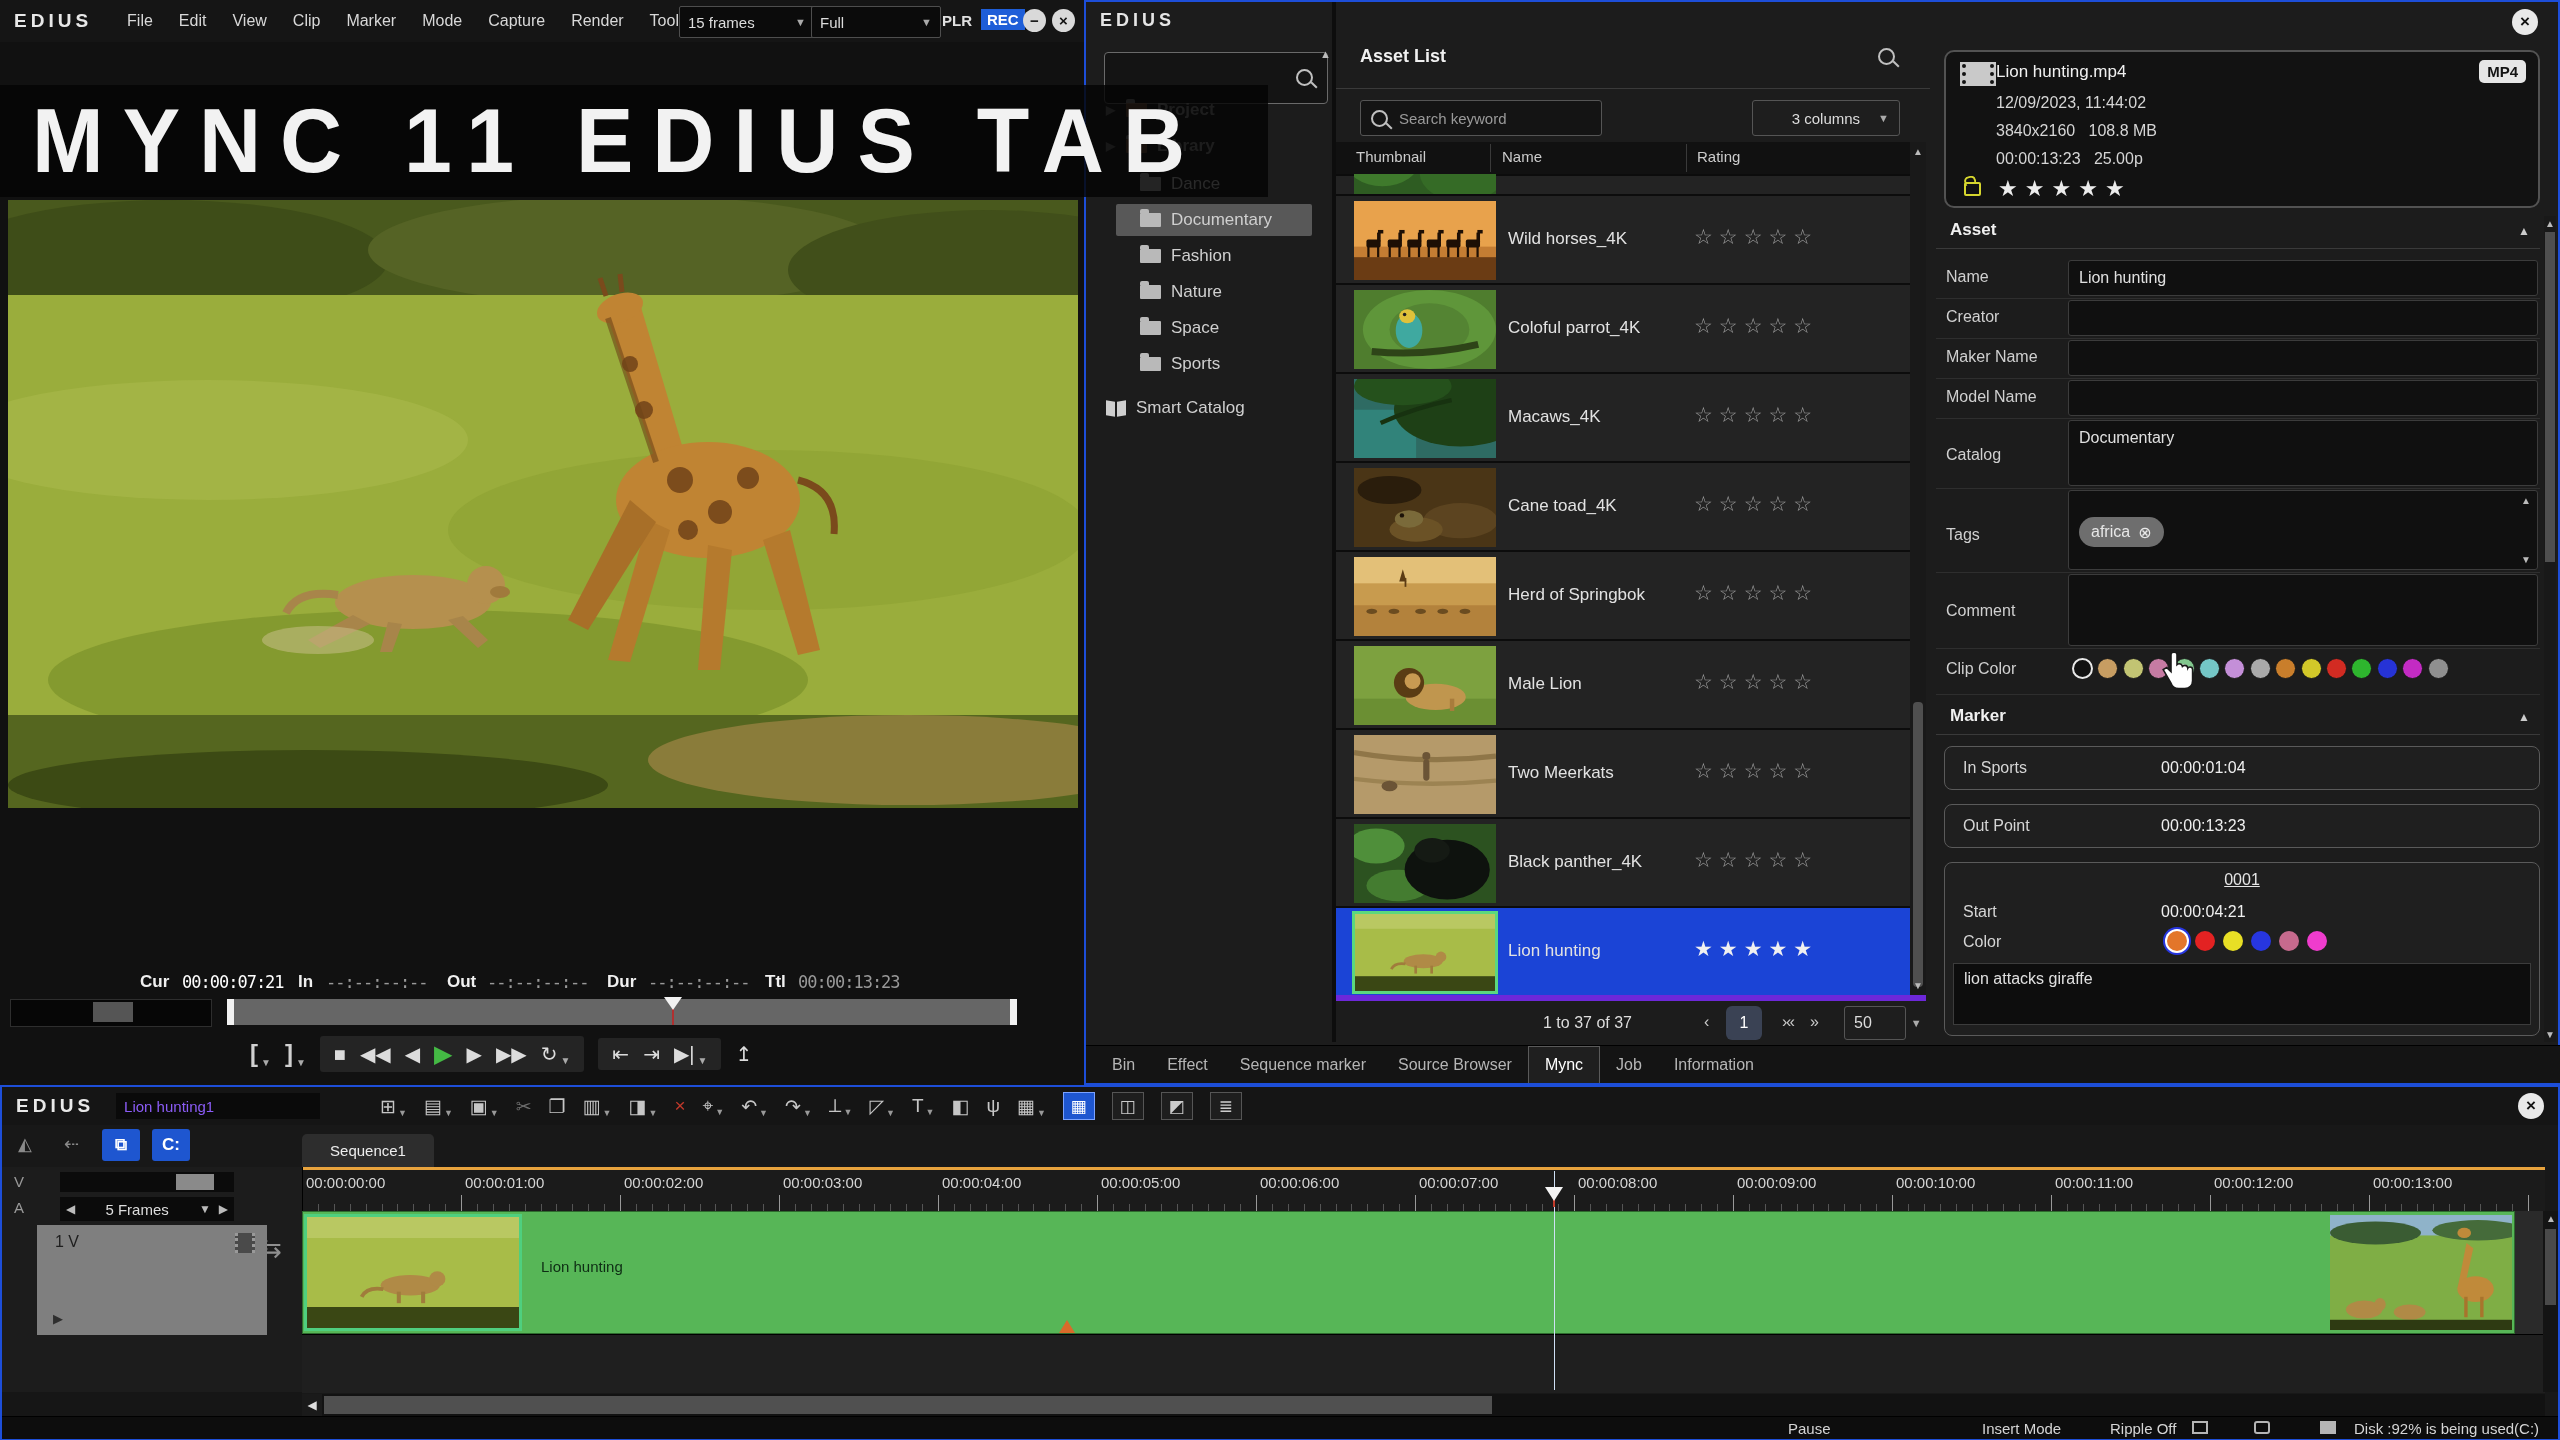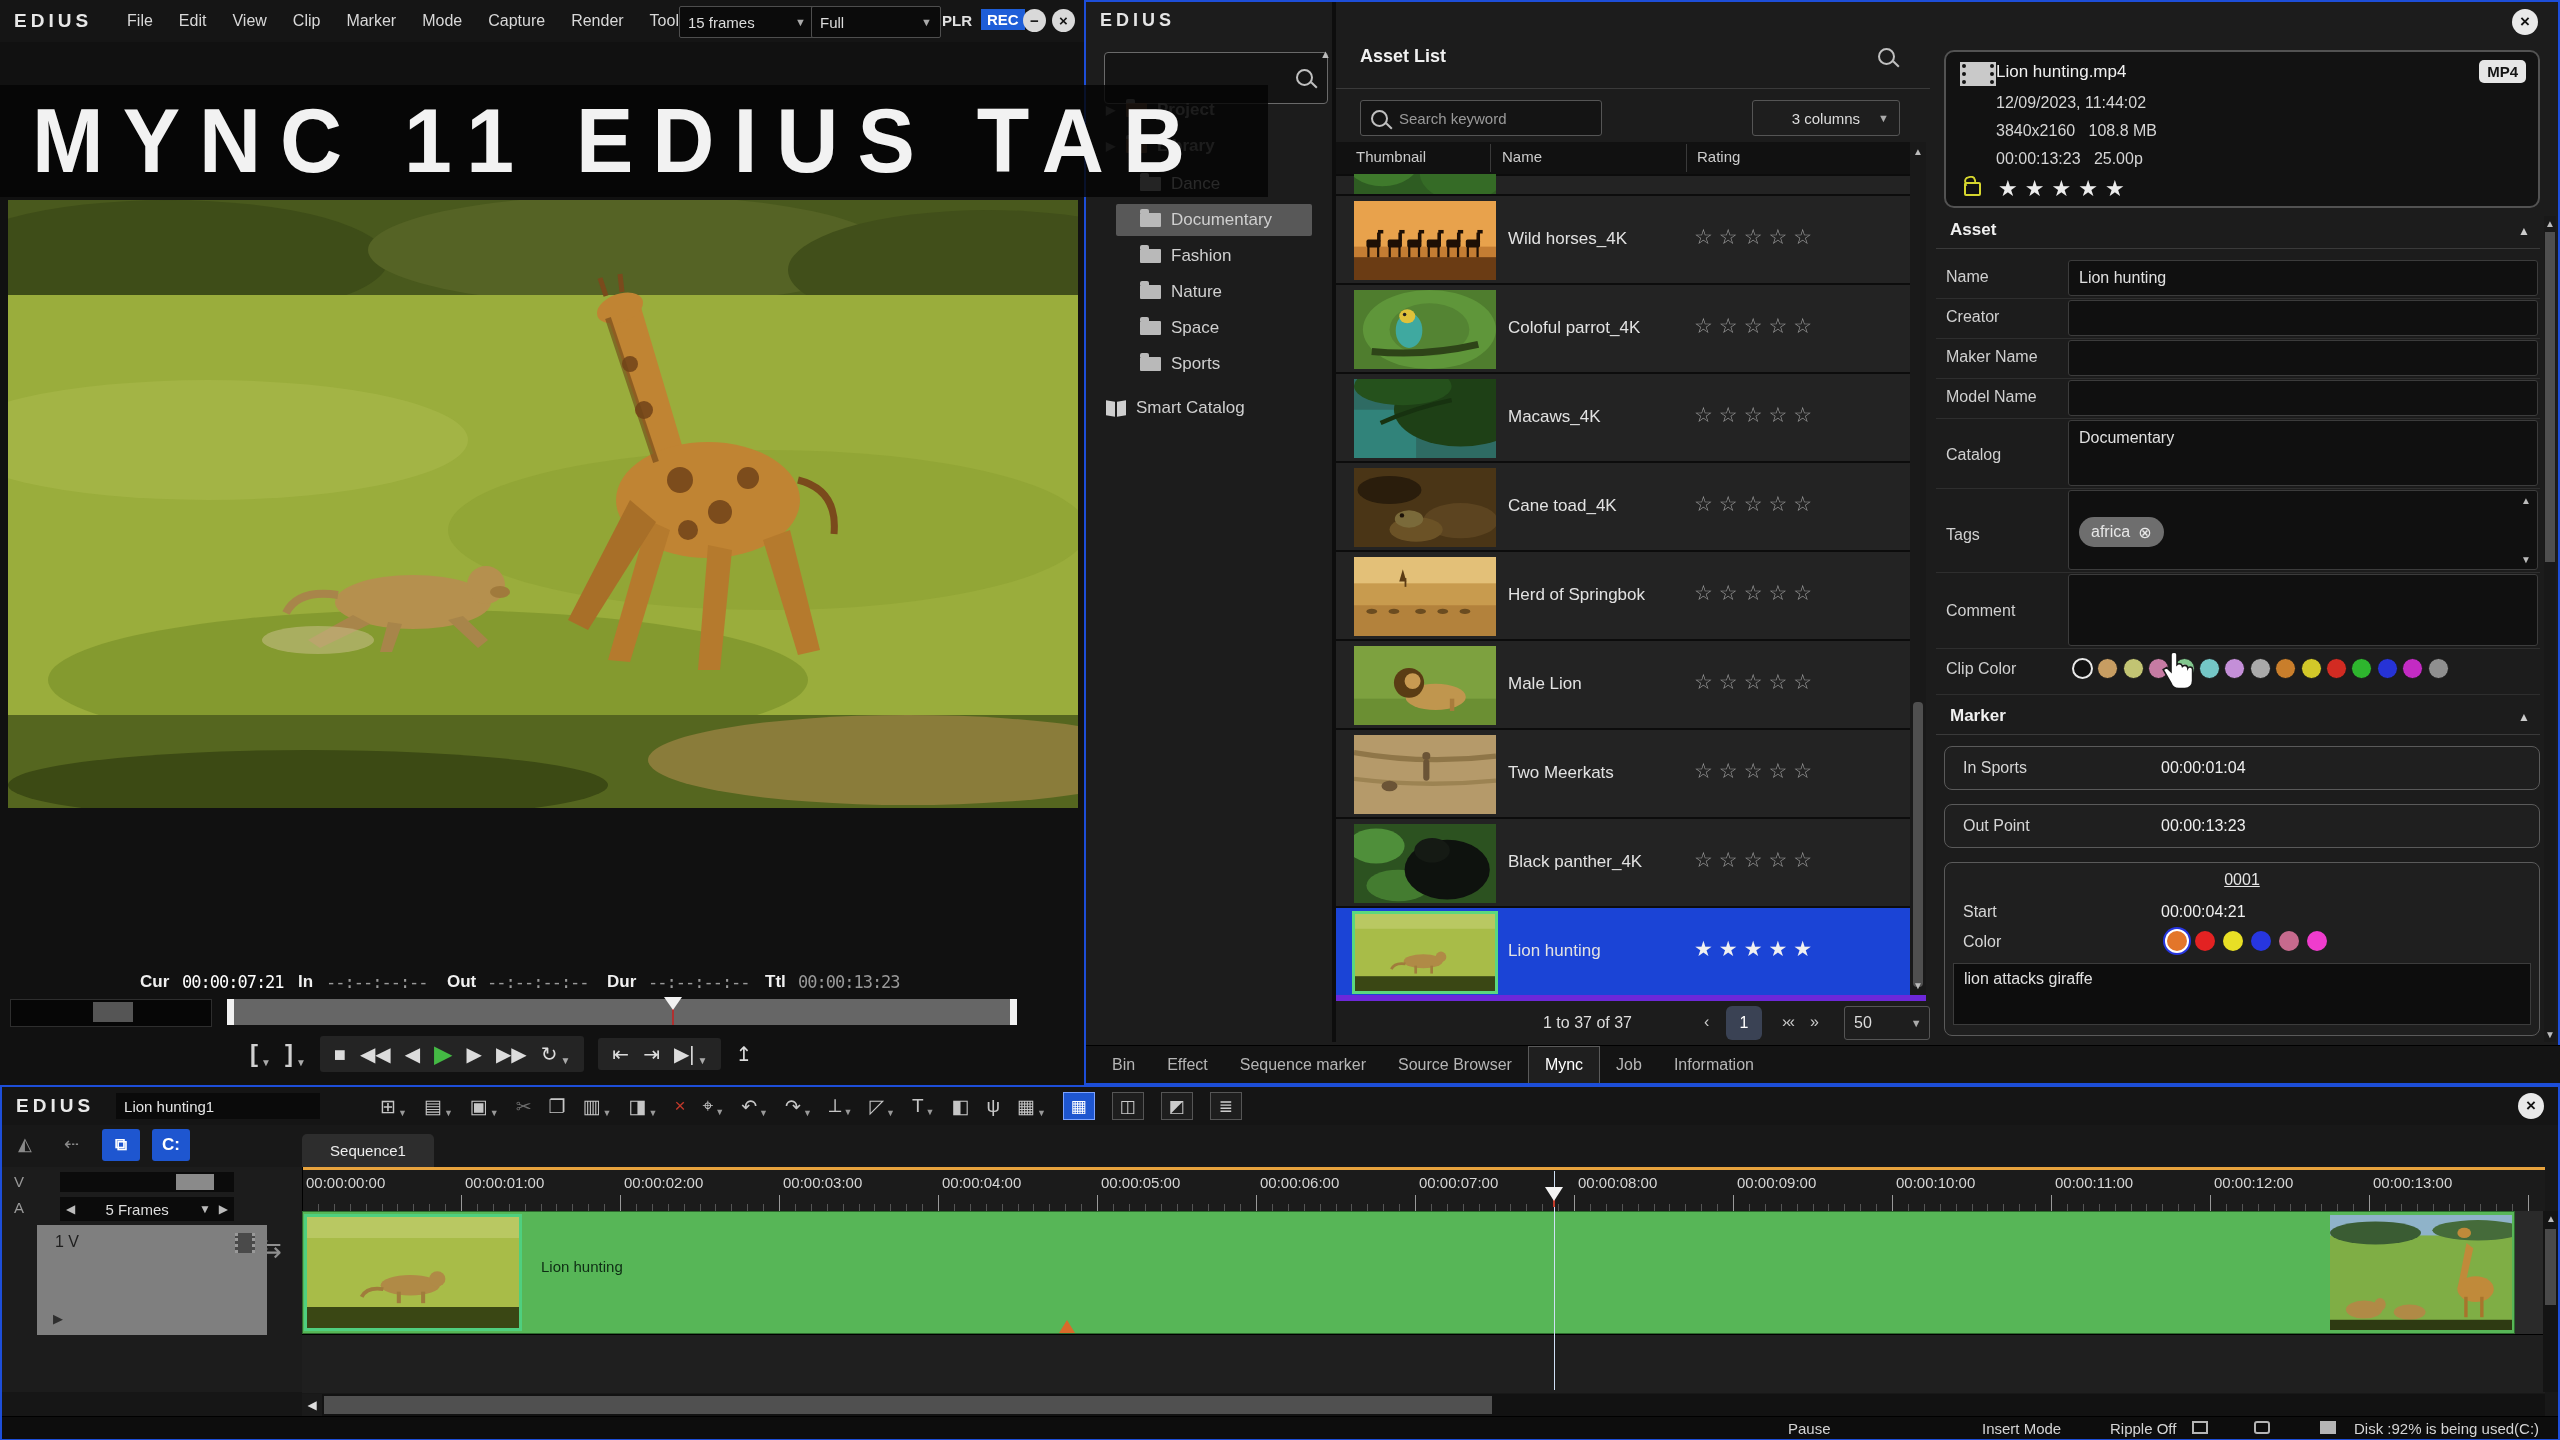--- a/index.html
+++ b/index.html
@@ -104,21 +104,21 @@
   .al-stars{position:absolute;left:358px;top:29px;font-size:21px;letter-spacing:6px;color:#9a9a9a;}
   .al-stars .on{color:#f0f0f0;}
   #al-scroll{position:absolute;left:824px;top:140px;width:16px;height:853px;background:#191919;}
   #al-scroll .thumbv{position:absolute;left:3px;top:560px;width:10px;height:285px;background:#4f4f4f;border-radius:4px;}
   .scr-arrow{position:absolute;left:3px;color:#bbb;font-size:10px;}
   #al-pager{position:absolute;left:250px;top:993px;width:590px;height:47px;border-top:6px solid #6d28d9;background:#1c1c1c;}
   #al-range{position:absolute;left:207px;top:13px;font-size:16px;color:#ddd;}
   .pg-btn{position:absolute;top:12px;font-size:16px;color:#c9c9c9;}
   #pg-page{position:absolute;left:390px;top:5px;width:36px;height:34px;background:#3a4254;border-radius:6px;
            color:#fff;font-size:16px;display:flex;align-items:center;justify-content:center;}
-  #pg-pp{position:absolute;left:508px;top:5px;width:86px;height:34px;border:1px solid #555;border-radius:3px;
+  #pg-pp{position:absolute;left:508px;top:5px;width:62px;height:34px;border:1px solid #555;border-radius:3px;
          display:flex;align-items:center;justify-content:space-between;padding:0 9px;font-size:16px;color:#ddd;
          box-sizing:border-box;background:#1e1e1e;gap:31px;}
 
   
   #insp-card{position:absolute;left:858px;top:48px;width:596px;height:158px;border:2px solid #525252;
              border-radius:10px;background:#121212;box-sizing:border-box;}
   .filmico{width:24px;height:20px;background:#c9c9c9;border-left:4px dotted #121212;border-right:4px dotted #121212;
            box-shadow:0 0 0 2px #c9c9c9;}
   #insp-file-name{position:absolute;left:50px;top:10px;font-size:17px;color:#f0f0f0;}
   #insp-badge{position:absolute;right:12px;top:8px;background:#e6e6e6;color:#141414;font-weight:bold;font-size:15px;
@@ -160,21 +160,21 @@
   
   #mync-tabbar{position:absolute;left:0;bottom:0;width:100%;height:37px;background:#141414;border-top:1px solid #000;
                display:flex;align-items:stretch;padding-left:10px;}
   .mtab{display:flex;align-items:center;padding:0 16px;font-size:16px;color:#b5b5b5;}
   .mtab.active{background:#1f1f1f;color:#fff;border:1px solid #5a5a5a;border-bottom:none;}
 
   
   #timeline{position:absolute;left:0;top:1085px;width:2560px;height:355px;border:2px solid #1d4ed8;
             box-sizing:border-box;background:#181818;}
   #tl-titlebar{position:absolute;left:0;top:0;width:100%;height:38px;background:#151515;display:flex;align-items:center;}
-  #tl-seqbox{width:196px;height:26px;background:#0a0a0a;color:#e5e5e5;font-size:15px;display:flex;align-items:center;
+  #tl-seqbox{width:196px;height:26px;background:#0a0a0a;color:#8b5cf6;font-size:15px;display:flex;align-items:center;
              padding-left:8px;margin-right:60px;}
   #tl-toolbar{display:flex;align-items:center;gap:17px;}
   .tbico{font-size:19px;color:#c6c6c6;display:flex;align-items:flex-end;}
   .tbico.disabled{color:#6e6e6e;}
   .tbico.danger{color:#c0392b;}
   .tbico .caret{font-size:9px;margin-left:2px;color:#999;}
   .viewbtn{width:30px;height:26px;border:1px solid #555;display:flex;align-items:center;justify-content:center;
            color:#ccc;font-size:17px;background:#1e1e1e;}
   .viewbtn.active{background:#1e56d0;border-color:#7aa2ff;color:#fff;}
   #tl-close{position:absolute;right:14px;top:6px;width:26px;height:26px;border-radius:50%;background:#e9e9e9;

